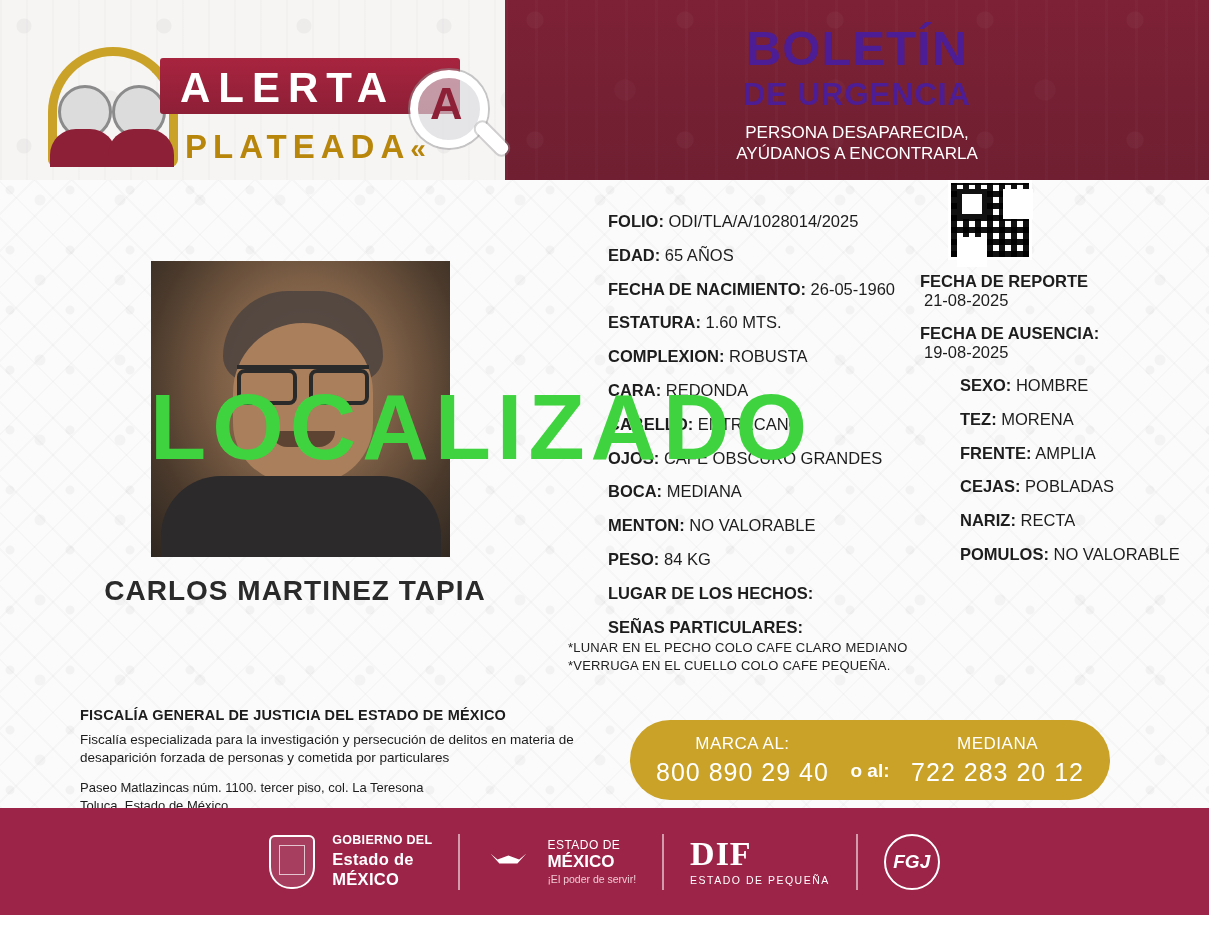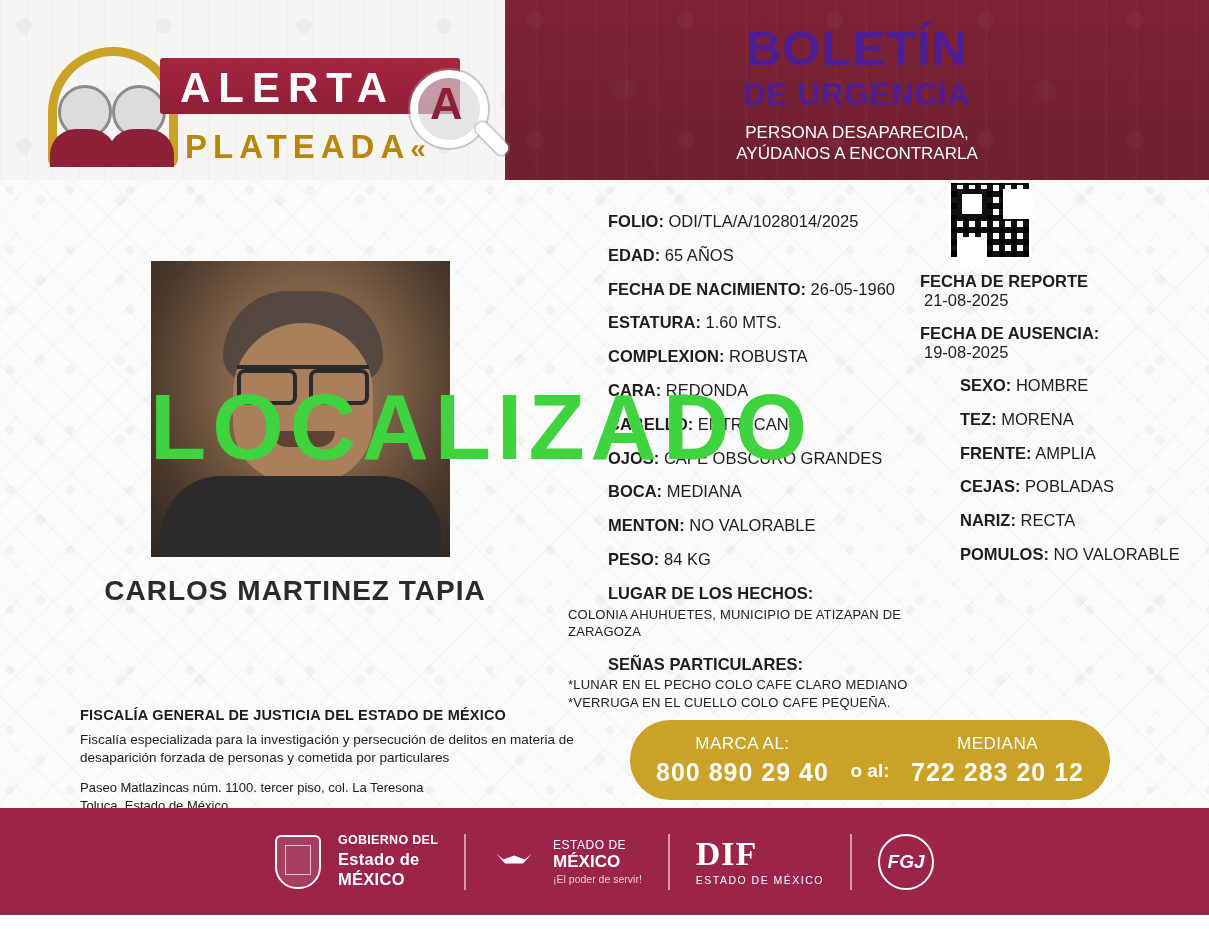--- a/index.html
+++ b/index.html
@@ -317,21 +317,21 @@
     left: 630px; top: 720px; width: 480px; height: 80px;
     background: #c9a227;
     border-radius: 40px;
     z-index:3;
     display:flex; align-items:center; justify-content:space-between;
     padding: 0 26px;
     color: #ffffff;
   }
   .pb-col { text-align:center; }
   .pb-label { font-size: 17px; letter-spacing: .5px; text-align: center; }
-  .pb-number { font-size: 25px; font-weight: bold; letter-spacing: 1px; margin-top: 4px; }
+  .pb-number { font-size: 25px; font-weight: normal; letter-spacing: 1px; margin-top: 4px; }
   .pb-mid { font-size: 19px; font-weight: bold; align-self: flex-end; margin-bottom: 18px;}
 
   
   .bottom-bar {
     position:absolute;
     left:0; top: 808px; width: 1209px; height: 107px;
     background: #9d2449;
     z-index: 4;
     display:flex; align-items:center; justify-content:center;
     gap: 0px;
@@ -476,21 +476,20 @@
       <span class="k">MENTON:</span>
       <span class="v">NO VALORABLE</span>
     </div>
     <div class="field">
       <span class="k">PESO:</span>
       <span class="v">84 KG</span>
     </div>
 
     <div class="field block">
       <span class="k">LUGAR DE LOS HECHOS:</span>
-      <div class="sub-line">COLONIA AHUHUETES, MUNICIPIO DE ATIZAPAN DE ZARAGOZA</div>
     </div>
 
     <div class="field block">
       <span class="k">SEÑAS PARTICULARES:</span>
       <div class="sub-line">*LUNAR EN EL PECHO COLO CAFE CLARO  MEDIANO  *VERRUGA EN EL CUELLO COLO CAFE PEQUEÑA.</div>
     </div>
   </div>
 
   <div class="col-right">
     <div class="rep-block">
@@ -565,21 +564,21 @@
       <div class="edomex-text">
         <div class="r1">ESTADO DE</div>
         <div class="r2">MÉXICO</div>
         <div class="r3">¡El poder de servir!</div>
       </div>
     </div>
     <div class="divider"></div>
     <div class="logo-cell">
       <div>
         <div class="dif-text">DIF</div>
-        <div class="dif-sub">ESTADO DE MÉXICO</div>
+        <div class="dif-sub">ESTADO DE PEQUEÑA</div>
       </div>
     </div>
     <div class="divider"></div>
     <div class="logo-cell">
       <div class="fgj-circle">FGJ</div>
     </div>
   </div>
   <div class="bottom-white"></div>
 
 </div>

